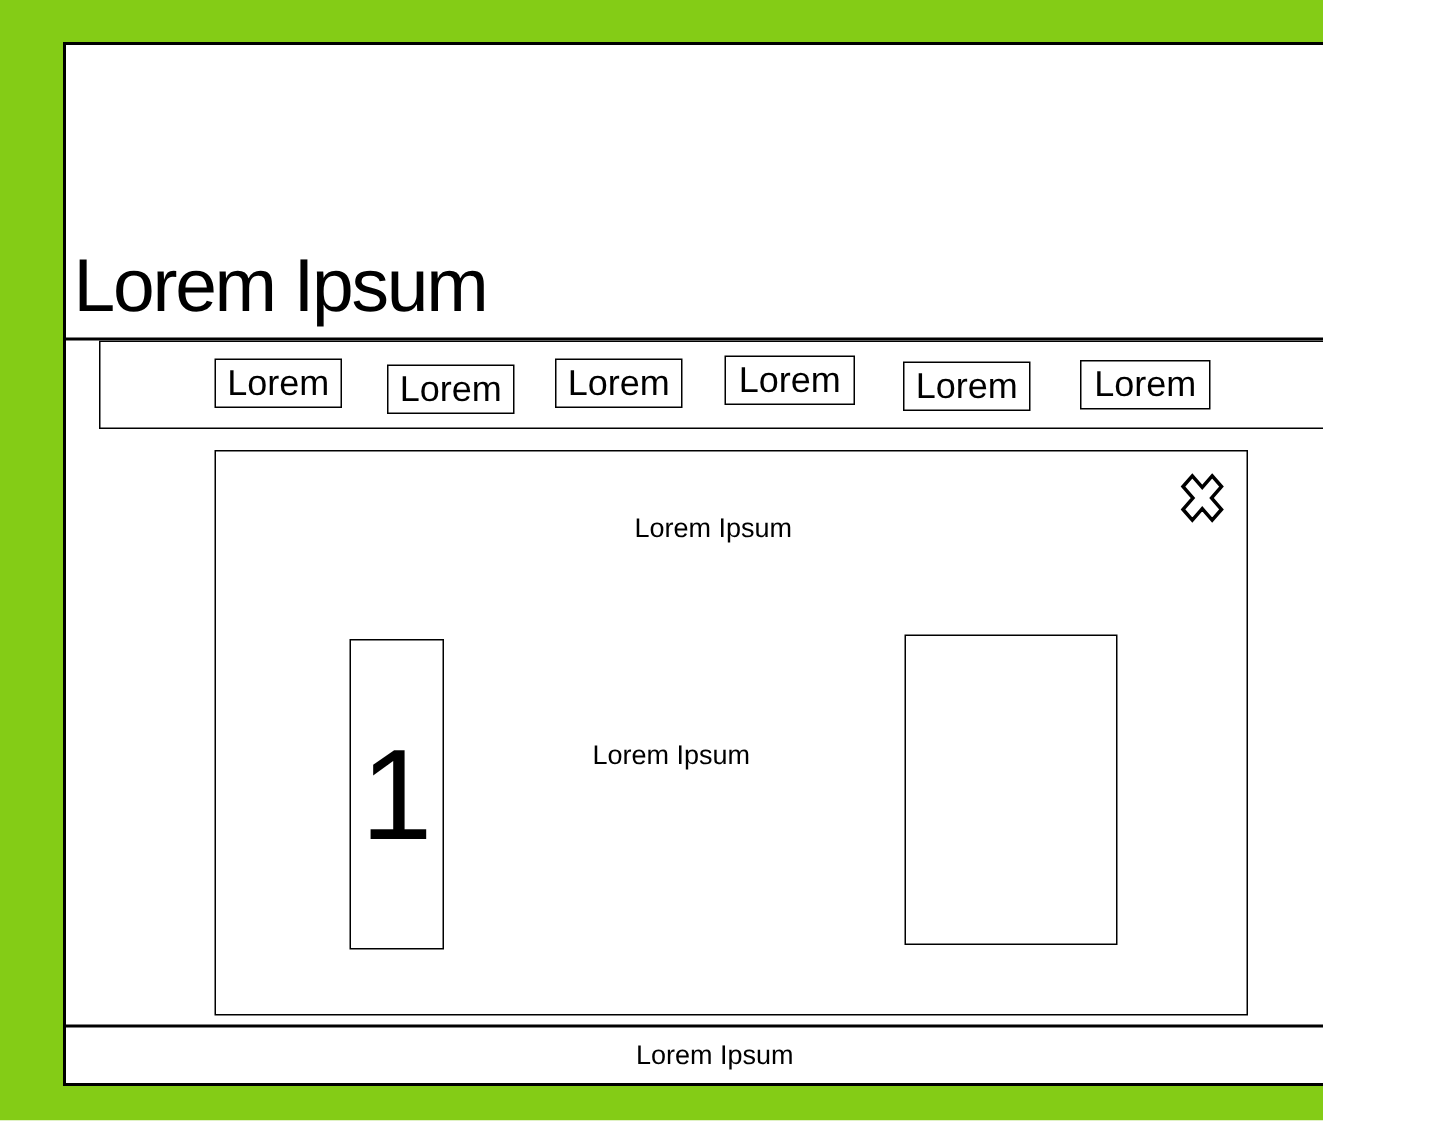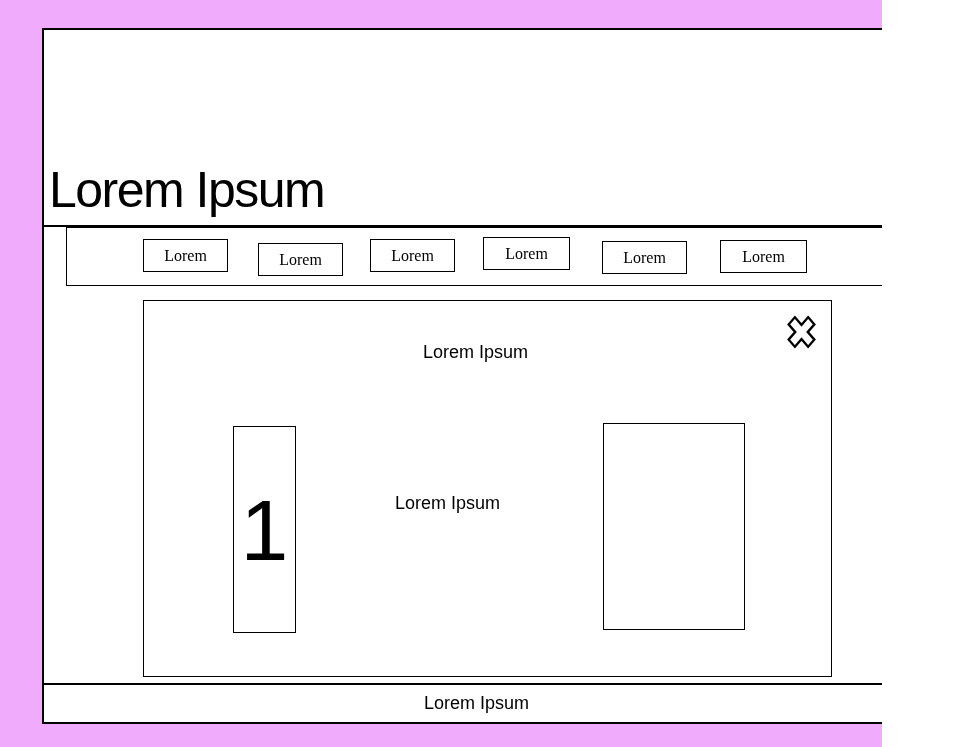--- a/index.html
+++ b/index.html
@@ -1,31 +1,31 @@
 <!DOCTYPE html>
 <html><head>
 <meta charset="utf-8">
 <style>
   html,body{margin:0;padding:0;background:#ffffff;}
   #page{
-    position:relative;width:882px;height:747px;background:#f0abfc;overflow:hidden;
+    position:relative;width:882px;height:747px;background:#84cc16;overflow:hidden;
     font-family:"Liberation Sans","DejaVu Sans",sans-serif;color:#000;
   }
   .abs{position:absolute;box-sizing:border-box;}
   
   .frame{left:42px;top:28px;width:869px;height:696px;border:2px solid #000;background:#fff;}
   
   .header-title{left:49px;top:165px;font-size:50px;letter-spacing:-1.5px;line-height:1;white-space:nowrap;}
   .header-line{left:42px;top:225px;width:869px;height:2px;background:#000;}
   
   .nav-box{left:66px;top:227px;width:823px;height:59px;border:1.5px solid #000;background:#fff;}
   .nav-btn{
     width:85px;height:33px;border:1.5px solid #000;background:#fff;
     display:flex;align-items:center;justify-content:center;
-    font-size:16px;cursor:pointer;font-family:Liberation Serif, serif;
+    font-size:24px;cursor:pointer;
   }
   .b1{left:143px;top:239px;}
   .b2{left:258px;top:243px;}
   .b3{left:370px;top:239px;}
   .b4{left:483px;top:237px;width:87px;}
   .b5{left:602px;top:241px;}
   .b6{left:720px;top:240px;width:87px;}
   
   .modal{left:143px;top:300px;width:689px;height:377px;border:1.5px solid #000;background:#fff;}
   .modal-title{left:423px;top:343px;font-size:18px;line-height:1;white-space:nowrap;}

